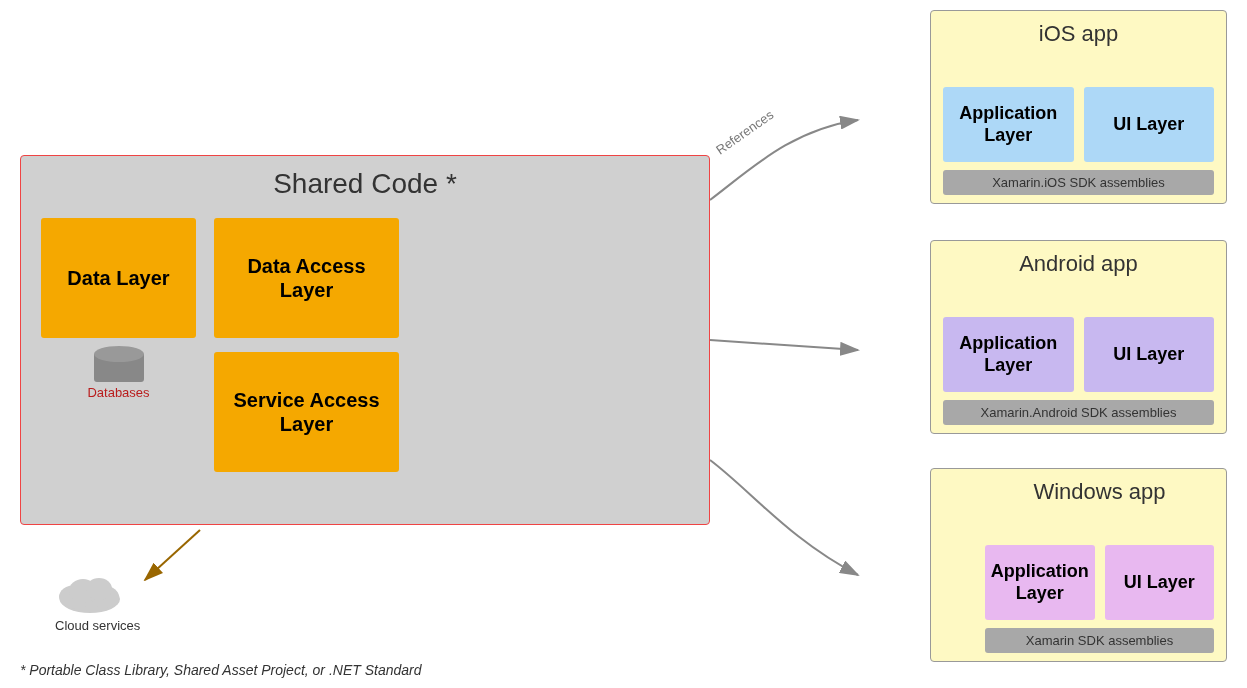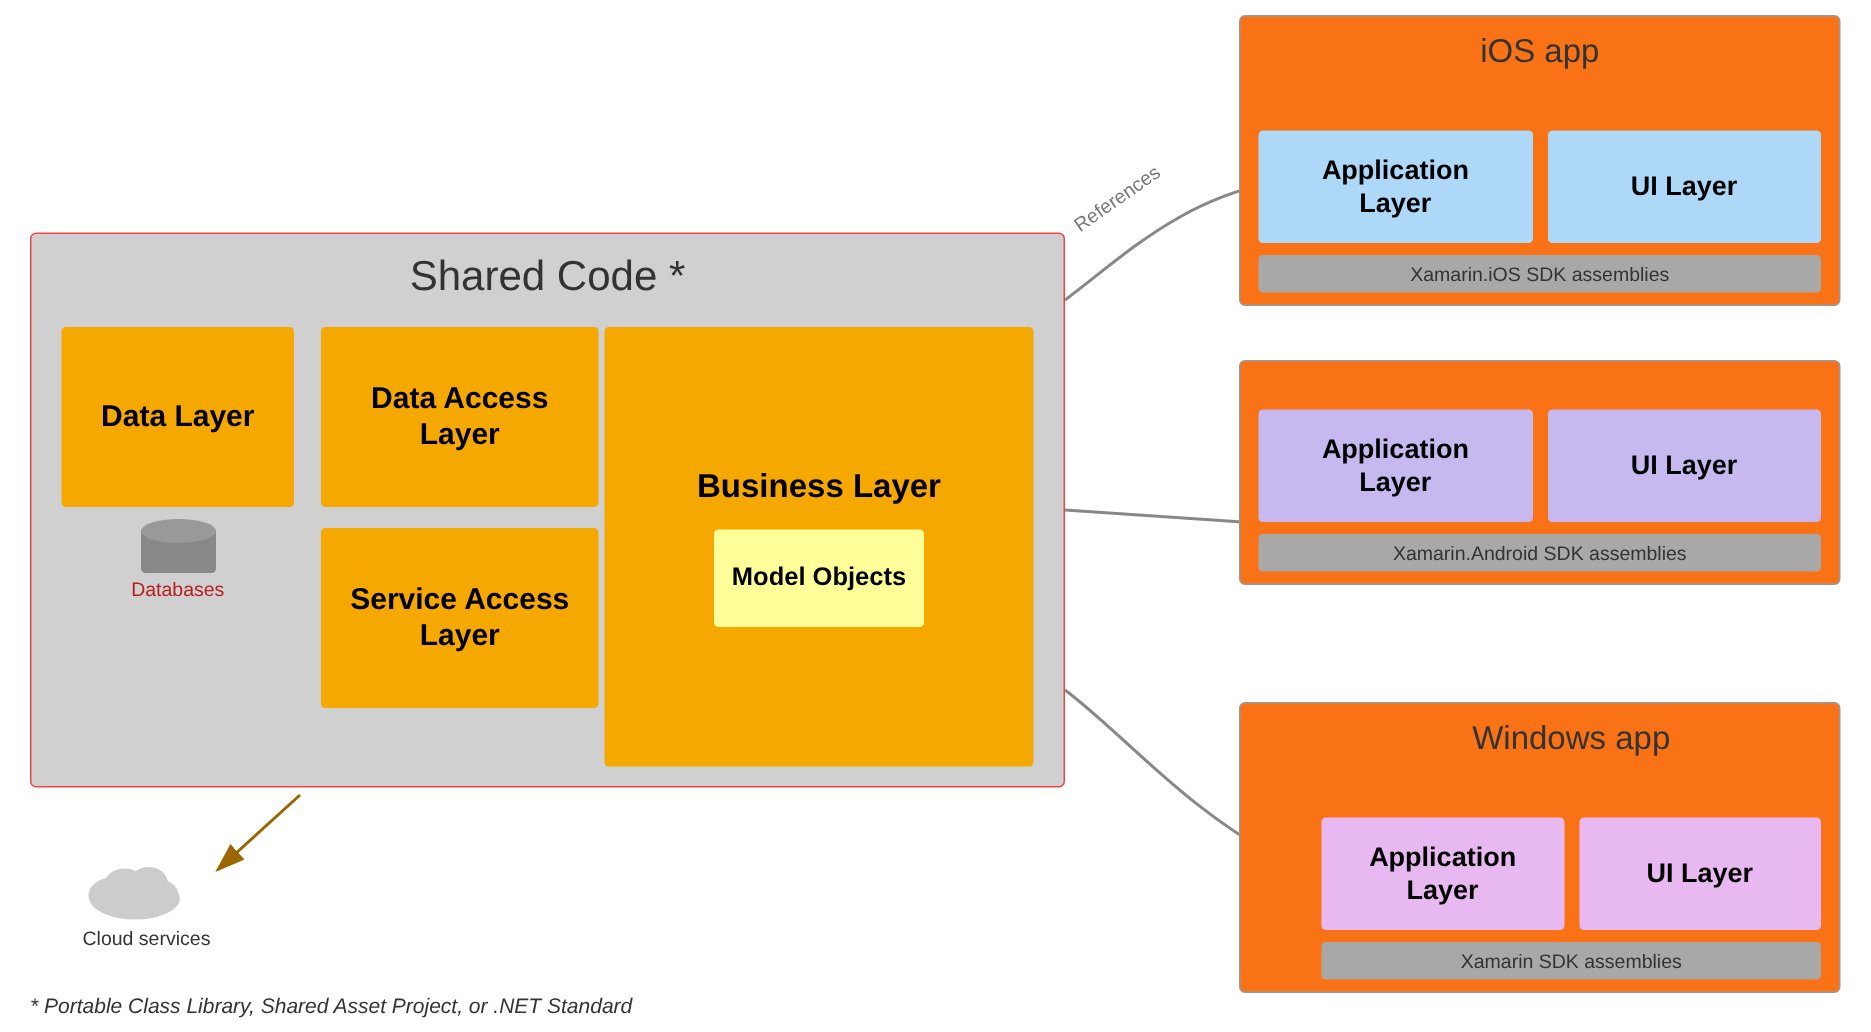--- a/index.html
+++ b/index.html
@@ -184,22 +184,22 @@
 
     .cloud-label {
       font-size: 13px;
       color: #333;
       margin-top: 4px;
     }
 
     
     .app-box {
       position: absolute;
-      width: 401px;
-      background: #f97316;
+      width: 297px;
+      background: #fef9c3;
       border: 1px solid #999;
       border-radius: 4px;
       padding-bottom: 8px;
     }
 
     .ios-app-box {
       top: 10px;
       right: 20px;
     }
 
@@ -336,28 +336,20 @@
 
       <div class="middle-col">
         <div class="orange-box data-access-box">
           <span>Data Access<br>Layer</span>
         </div>
         <div class="orange-box service-access-box">
           <span>Service Access<br>Layer</span>
         </div>
       </div>
 
-      <div class="right-col">
-        <div class="orange-box business-layer-box" style="flex-direction: column; gap: 16px;">
-          <span>Business Layer</span>
-          <div class="yellow-box model-objects-box">
-            <span>Model Objects</span>
-          </div>
-        </div>
-      </div>
     </div>
   </div>
 
   <div class="cloud-container">
     <svg class="cloud-svg" viewBox="0 0 70 45">
       <ellipse cx="35" cy="30" rx="30" ry="14" fill="#ccc"></ellipse>
       <ellipse cx="20" cy="28" rx="16" ry="12" fill="#ccc"></ellipse>
       <ellipse cx="50" cy="28" rx="14" ry="11" fill="#ccc"></ellipse>
       <ellipse cx="28" cy="22" rx="14" ry="12" fill="#ccc"></ellipse>
       <ellipse cx="44" cy="20" rx="13" ry="11" fill="#ccc"></ellipse>
@@ -372,20 +364,21 @@
         <span>Application<br>Layer</span>
       </div>
       <div class="app-layer-box ios-color">
         <span>UI Layer</span>
       </div>
     </div>
     <div class="sdk-bar">Xamarin.iOS SDK assemblies</div>
   </div>
 
   <div class="app-box android-app-box">
+    <div class="app-box-title">Android app</div>
     <div class="app-box-layers">
       <div class="app-layer-box android-color">
         <span>Application<br>Layer</span>
       </div>
       <div class="app-layer-box android-color">
         <span>UI Layer</span>
       </div>
     </div>
     <div class="sdk-bar">Xamarin.Android SDK assemblies</div>
   </div>

